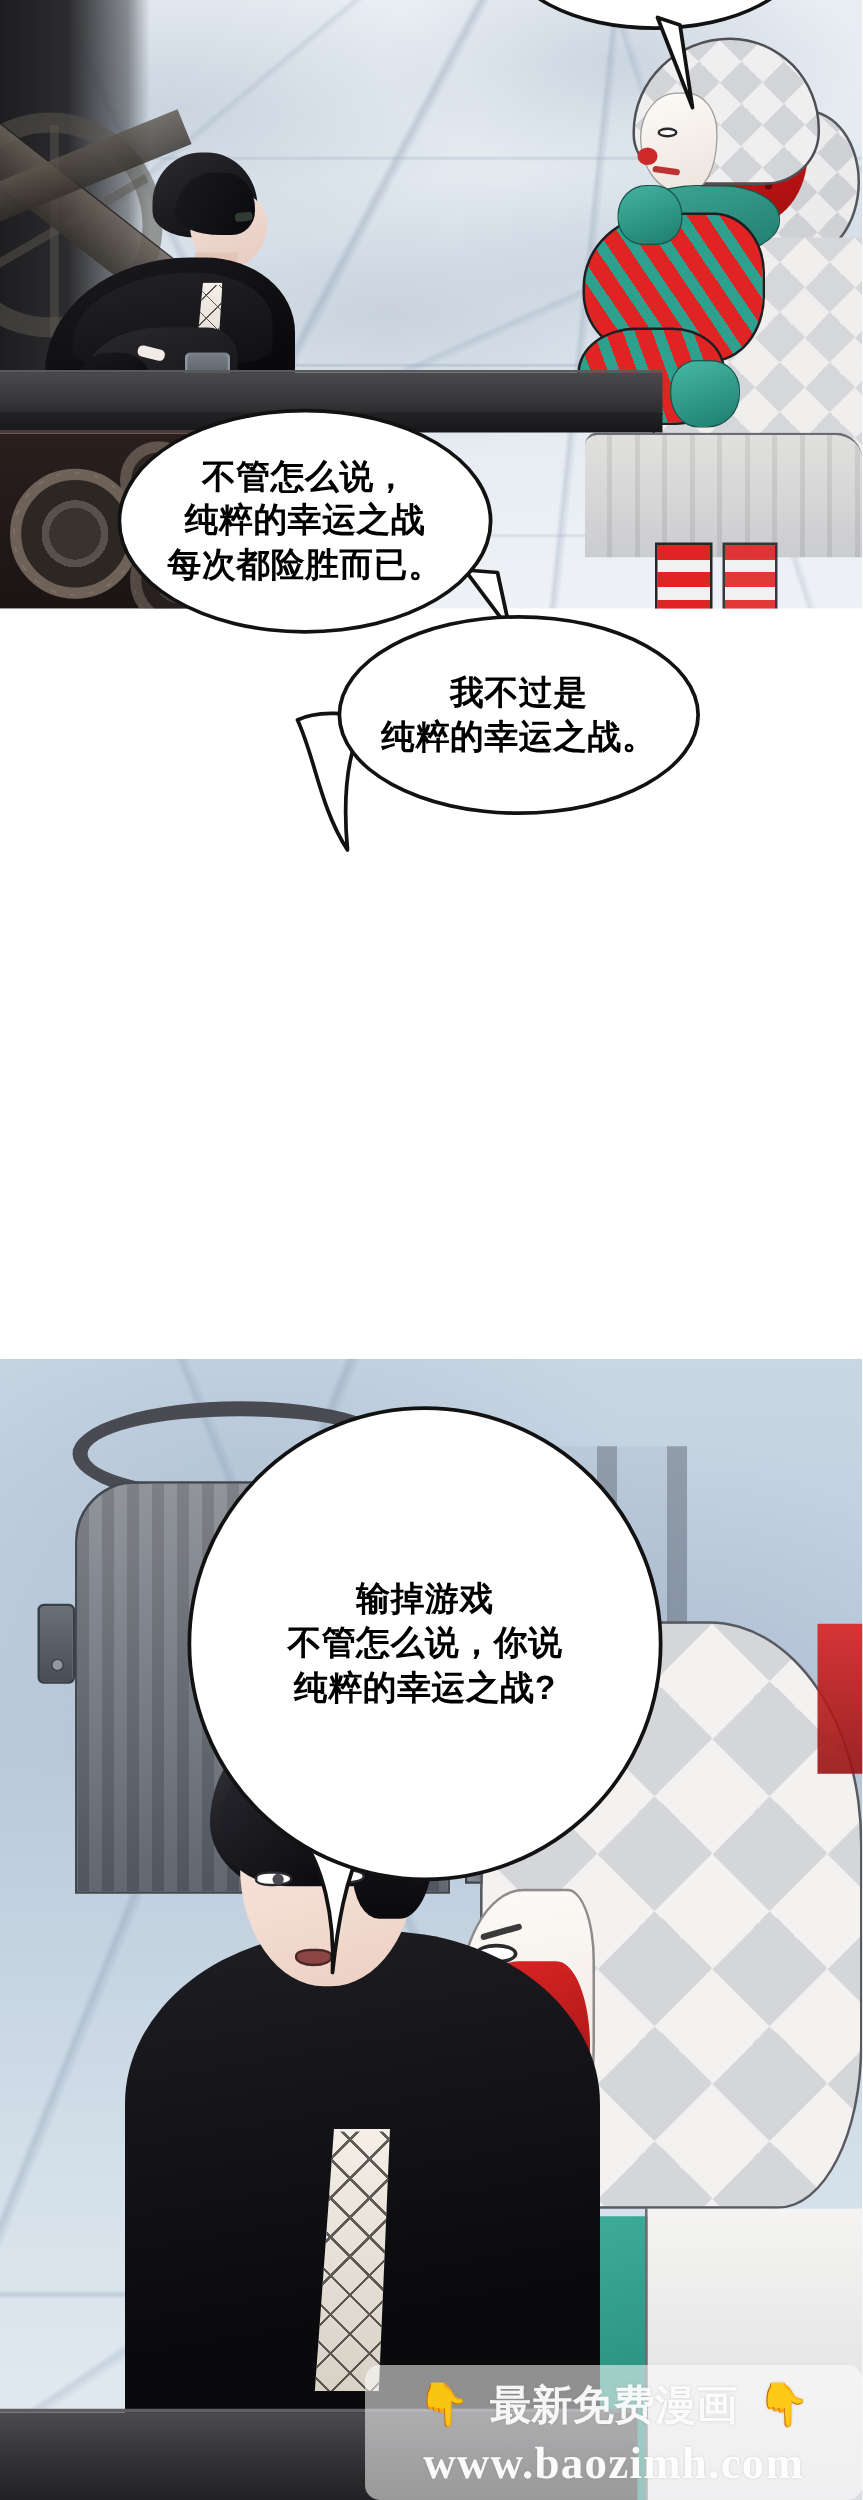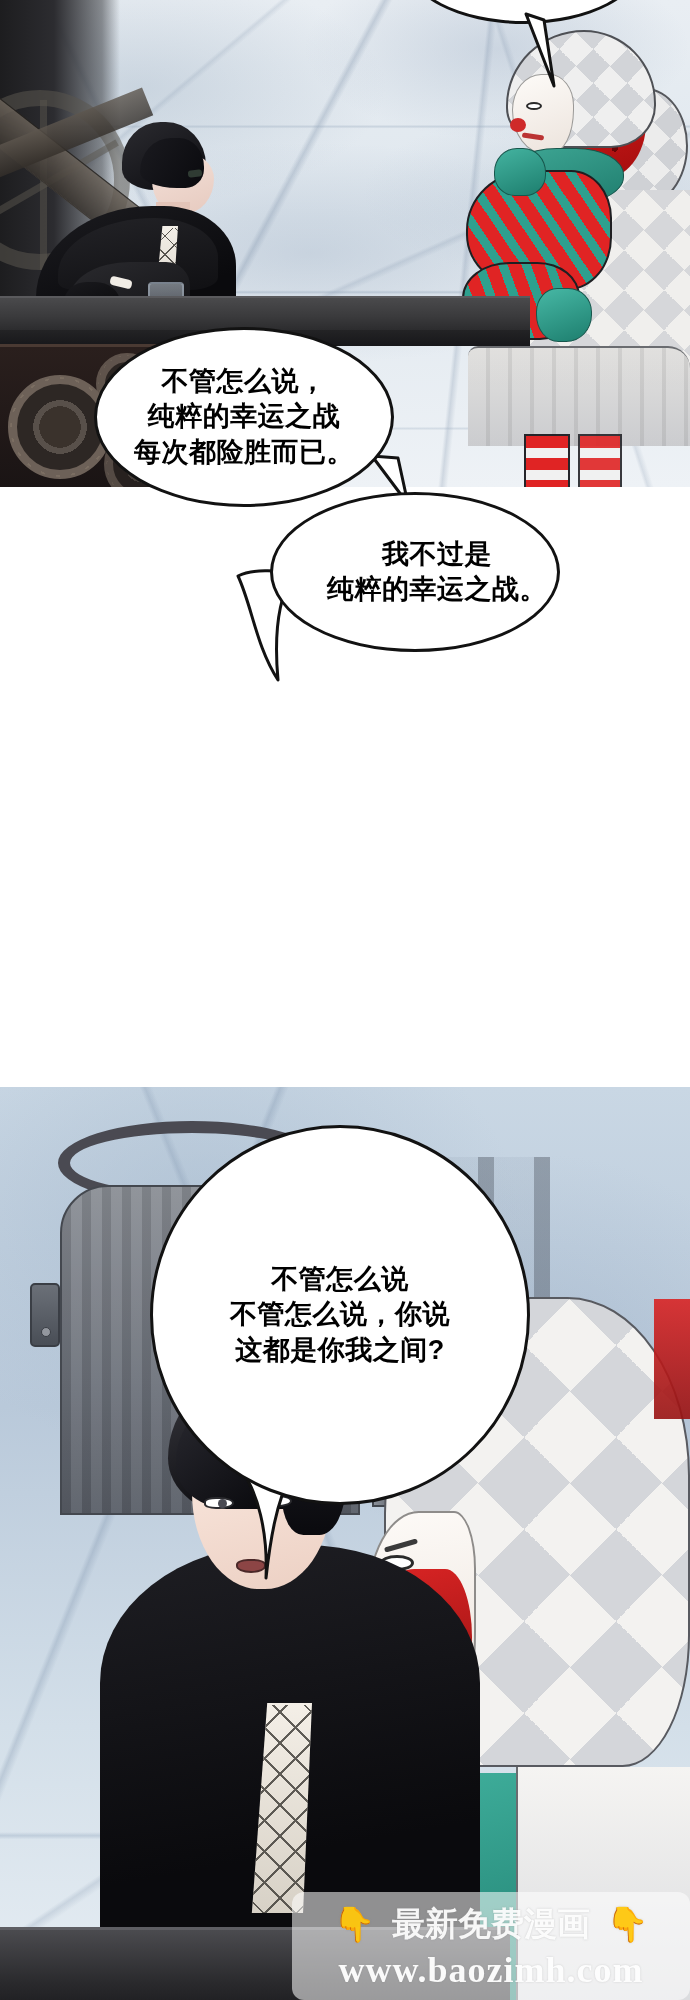--- a/index.html
+++ b/index.html
@@ -470,21 +470,21 @@
   
   #bubble-1 {
     left:94px; top:327px; width:300px; height:180px;
     border-radius:50%; font-size:27px;
   }
   #tail-1 { left:368px; top:452px; }
 
   
   #bubble-2 {
     left:270px; top:492px; width:290px; height:160px;
-    border-radius:50% 50% 50% 50%; font-size:27px;justify-content:flex-end;
+    border-radius:50% 50% 50% 50%; font-size:27px;
   }
   #tail-2 { left:236px; top:566px; }
 
   
   #bubble-3 {
     left:150px; top:1125px; width:380px; height:380px;
     border-radius:50%; font-size:27px; z-index:5;
   }
   #tail-3 { left:236px; top:1462px; z-index:4; }
 
@@ -647,23 +647,23 @@
     </div>
   </div>
 
   <div class="tail" id="tail-3">
     <svg width="60" height="120" viewBox="0 0 60 120">
       <path d="M4 6 C20 0, 46 2, 56 10 C40 40, 34 80, 30 116 C32 70, 22 30, 4 6 Z" fill="#ffffff" stroke="#121212" stroke-width="3" stroke-linejoin="round"></path>
     </svg>
   </div>
   <div class="bubble" id="bubble-3">
     <div class="txt">
-      <span>不管怎么说</span>
+      <span>输掉游戏</span>
       <span>不管怎么说，你说</span>
-      <span>这都是你我之间?</span>
+      <span>纯粹的幸运之战?</span>
     </div>
   </div>
 
   <div id="watermark">
     <div id="wm-row1">
       <span class="hand">👇</span>
       <span>最新免费漫画</span>
       <span class="hand">👇</span>
     </div>
     <div id="wm-row2">www.baozimh.com</div>

